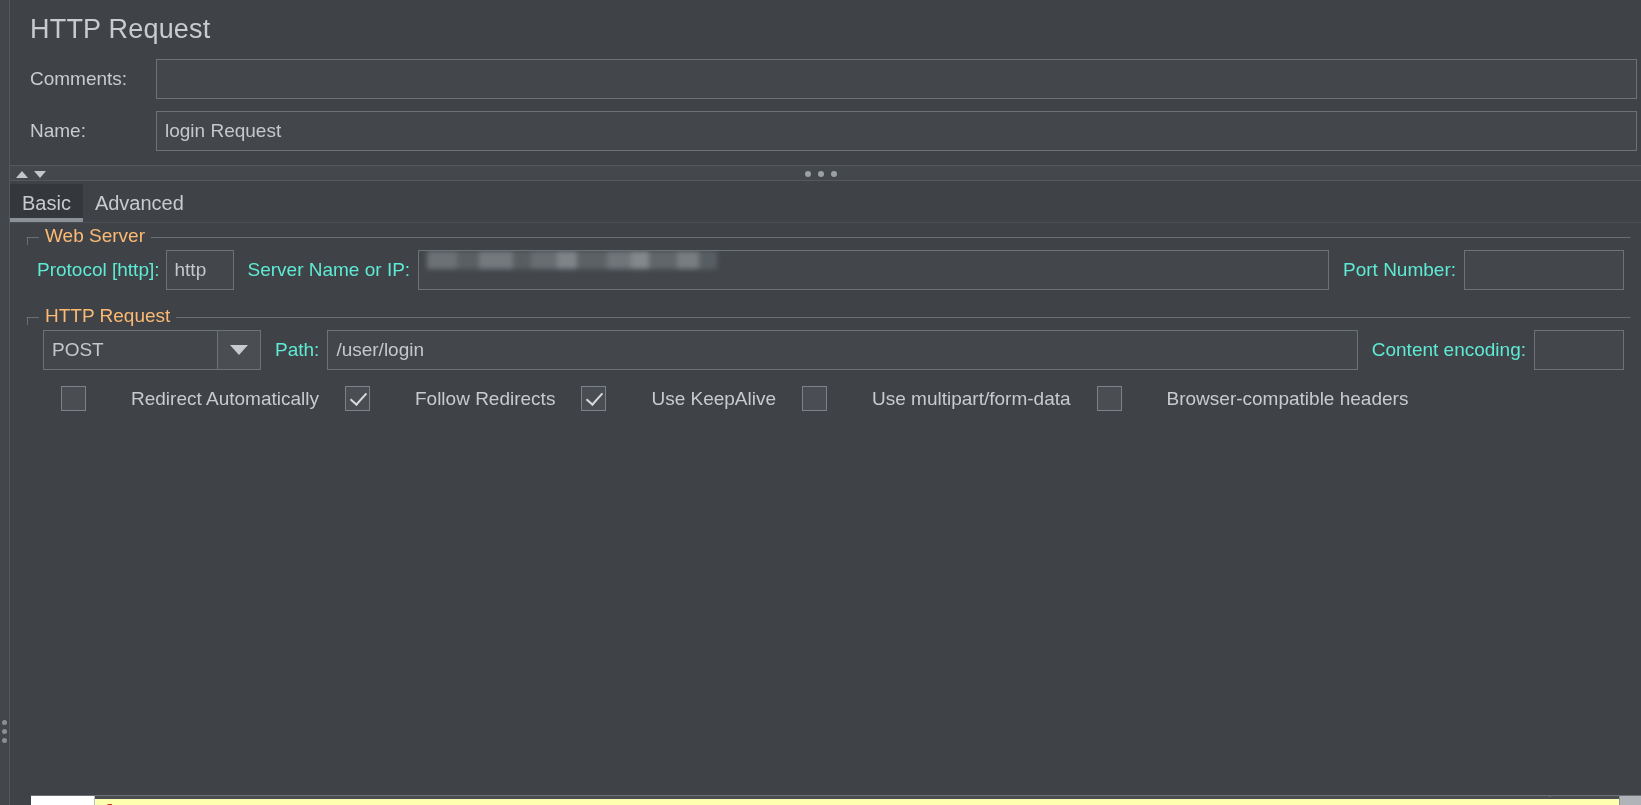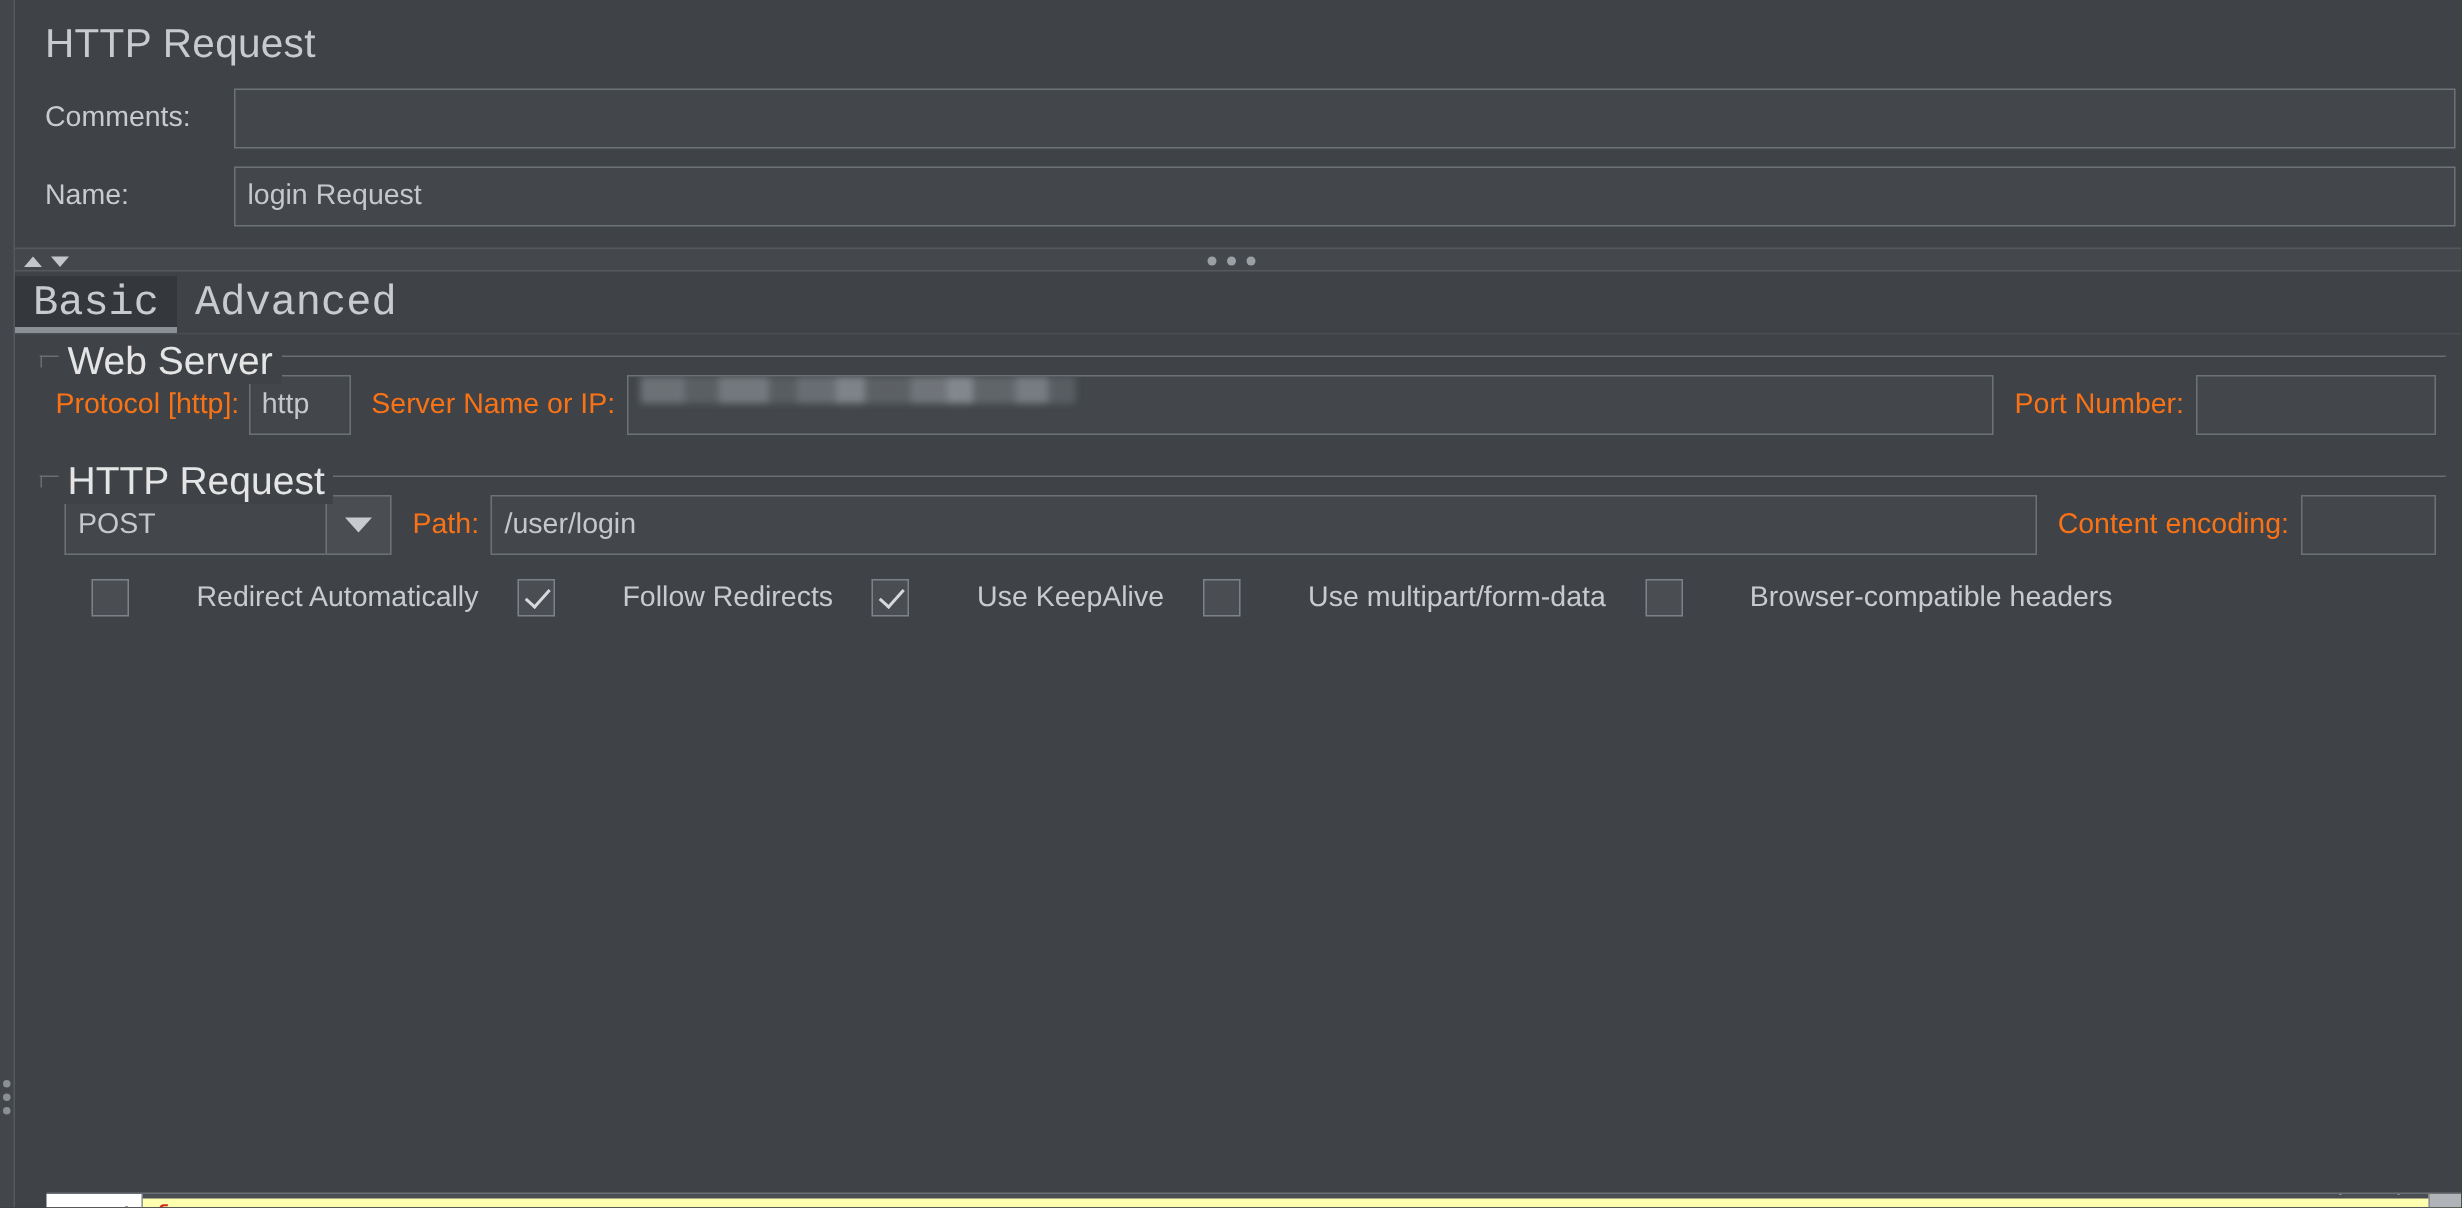--- a/index.html
+++ b/index.html
@@ -113,29 +113,28 @@
   .tabbar {
     flex: 0 0 auto;
     display: flex;
     align-items: flex-end;
     height: 42px;
     background: #3f4347;
     padding-left: 10px;
     border-bottom: 1px solid #4a4e52;
   }
   .tab {
-    font-size: 28px;
+    font-size: 20px;
     color: #c7cbcf;
     padding: 6px 12px 8px 12px;
     height: 38px;
     line-height: 26px;
     position: relative;
     background: transparent;
     cursor: default;
-    font-family: Liberation Mono, monospace;
   }
   .tab.active {
     background: #34383c;
   }
   .tab.active::after {
     content: "";
     position: absolute; left: 0; right: 0; bottom: 0;
     height: 4px; background: #8b9096;
   }
 
@@ -154,35 +153,35 @@
     border-top: 1px solid #6a6f74;
     margin-top: 18px;
     padding: 10px 0 6px 0;
   }
   .group:first-child { margin-top: 2px; }
   .group-title {
     position: absolute;
     top: -13px; left: 12px;
     background: #3f4347;
     padding: 0 6px;
-    font-size: 26px;
-    color: #e5e5e5;
+    font-size: 19px;
+    color: #fdba74;
   }
   .group-left-nub {
     position: absolute; top: -1px; left: 0; width: 1px; height: 8px;
     background: #6a6f74;
   }
 
   .row {
     display: flex; align-items: center; gap: 0;
     padding: 0 6px 0 10px;
     min-height: 44px;
   }
   .lbl {
-    font-size: 19px; color: #f97316; white-space: nowrap;
+    font-size: 19px; color: #5eead4; white-space: nowrap;
   }
   .gap8 { width: 8px; flex: 0 0 8px; }
   .gap14 { width: 14px; flex: 0 0 14px; }
 
   .inp {
     background: #43474b;
     border: 1px solid #6c7276;
     color: #c4c8cc;
     height: 40px;
     font-size: 19px;

